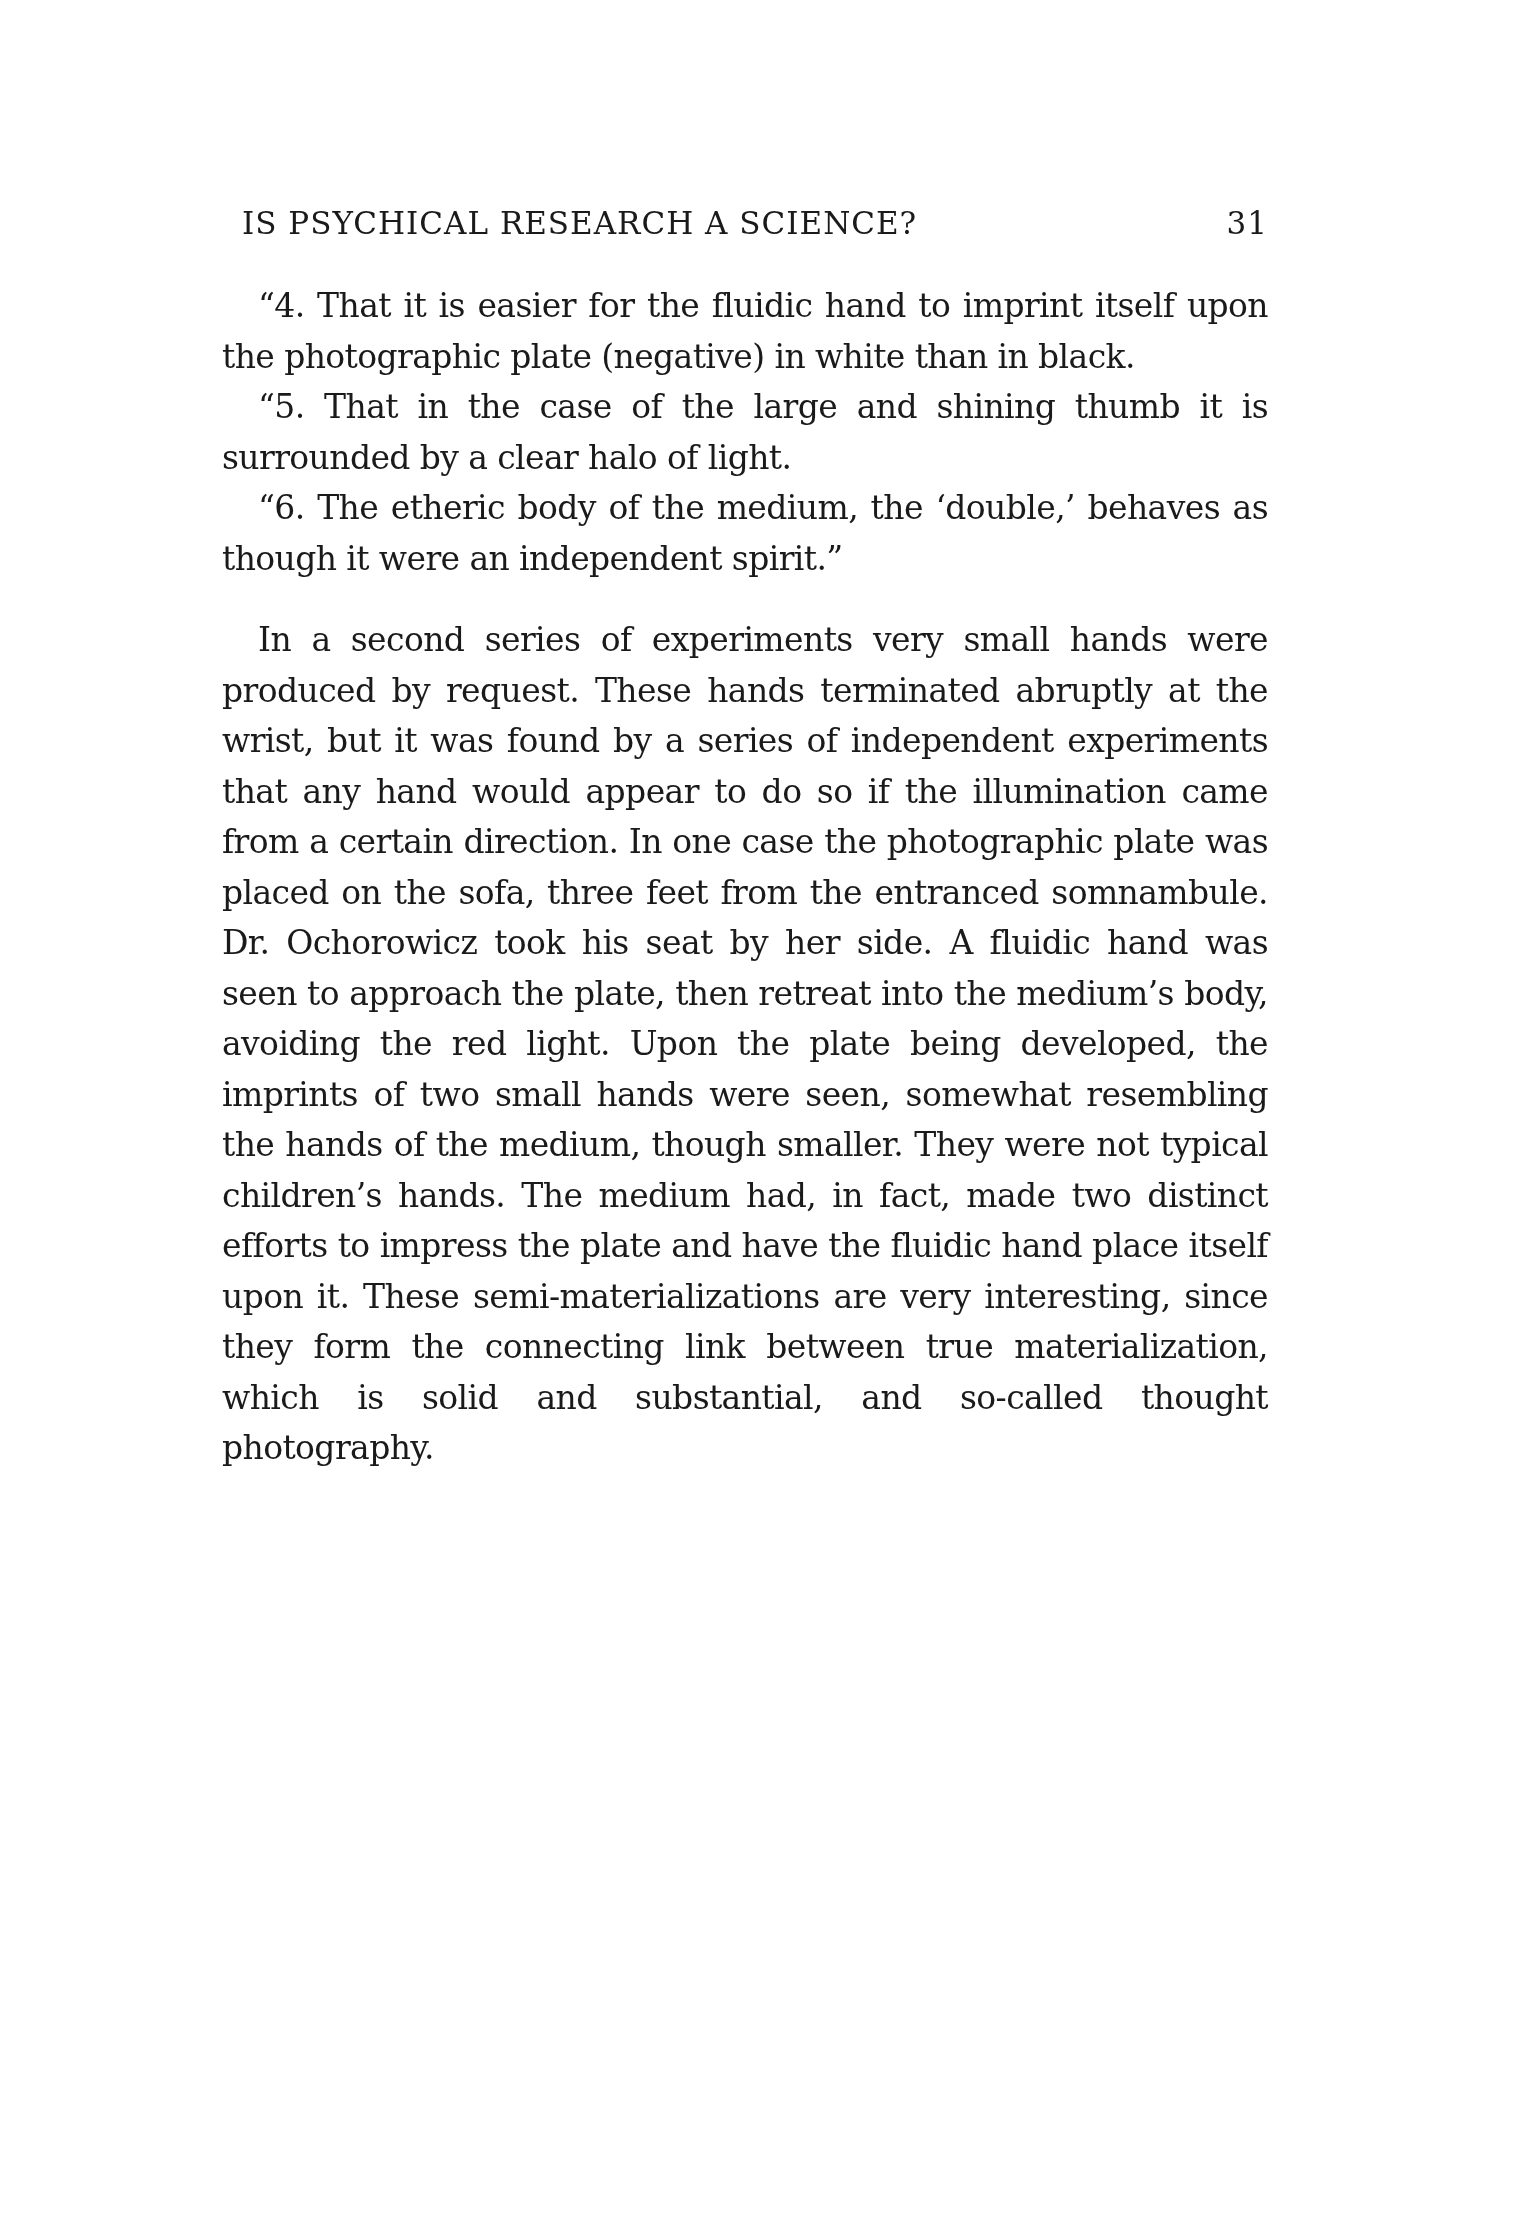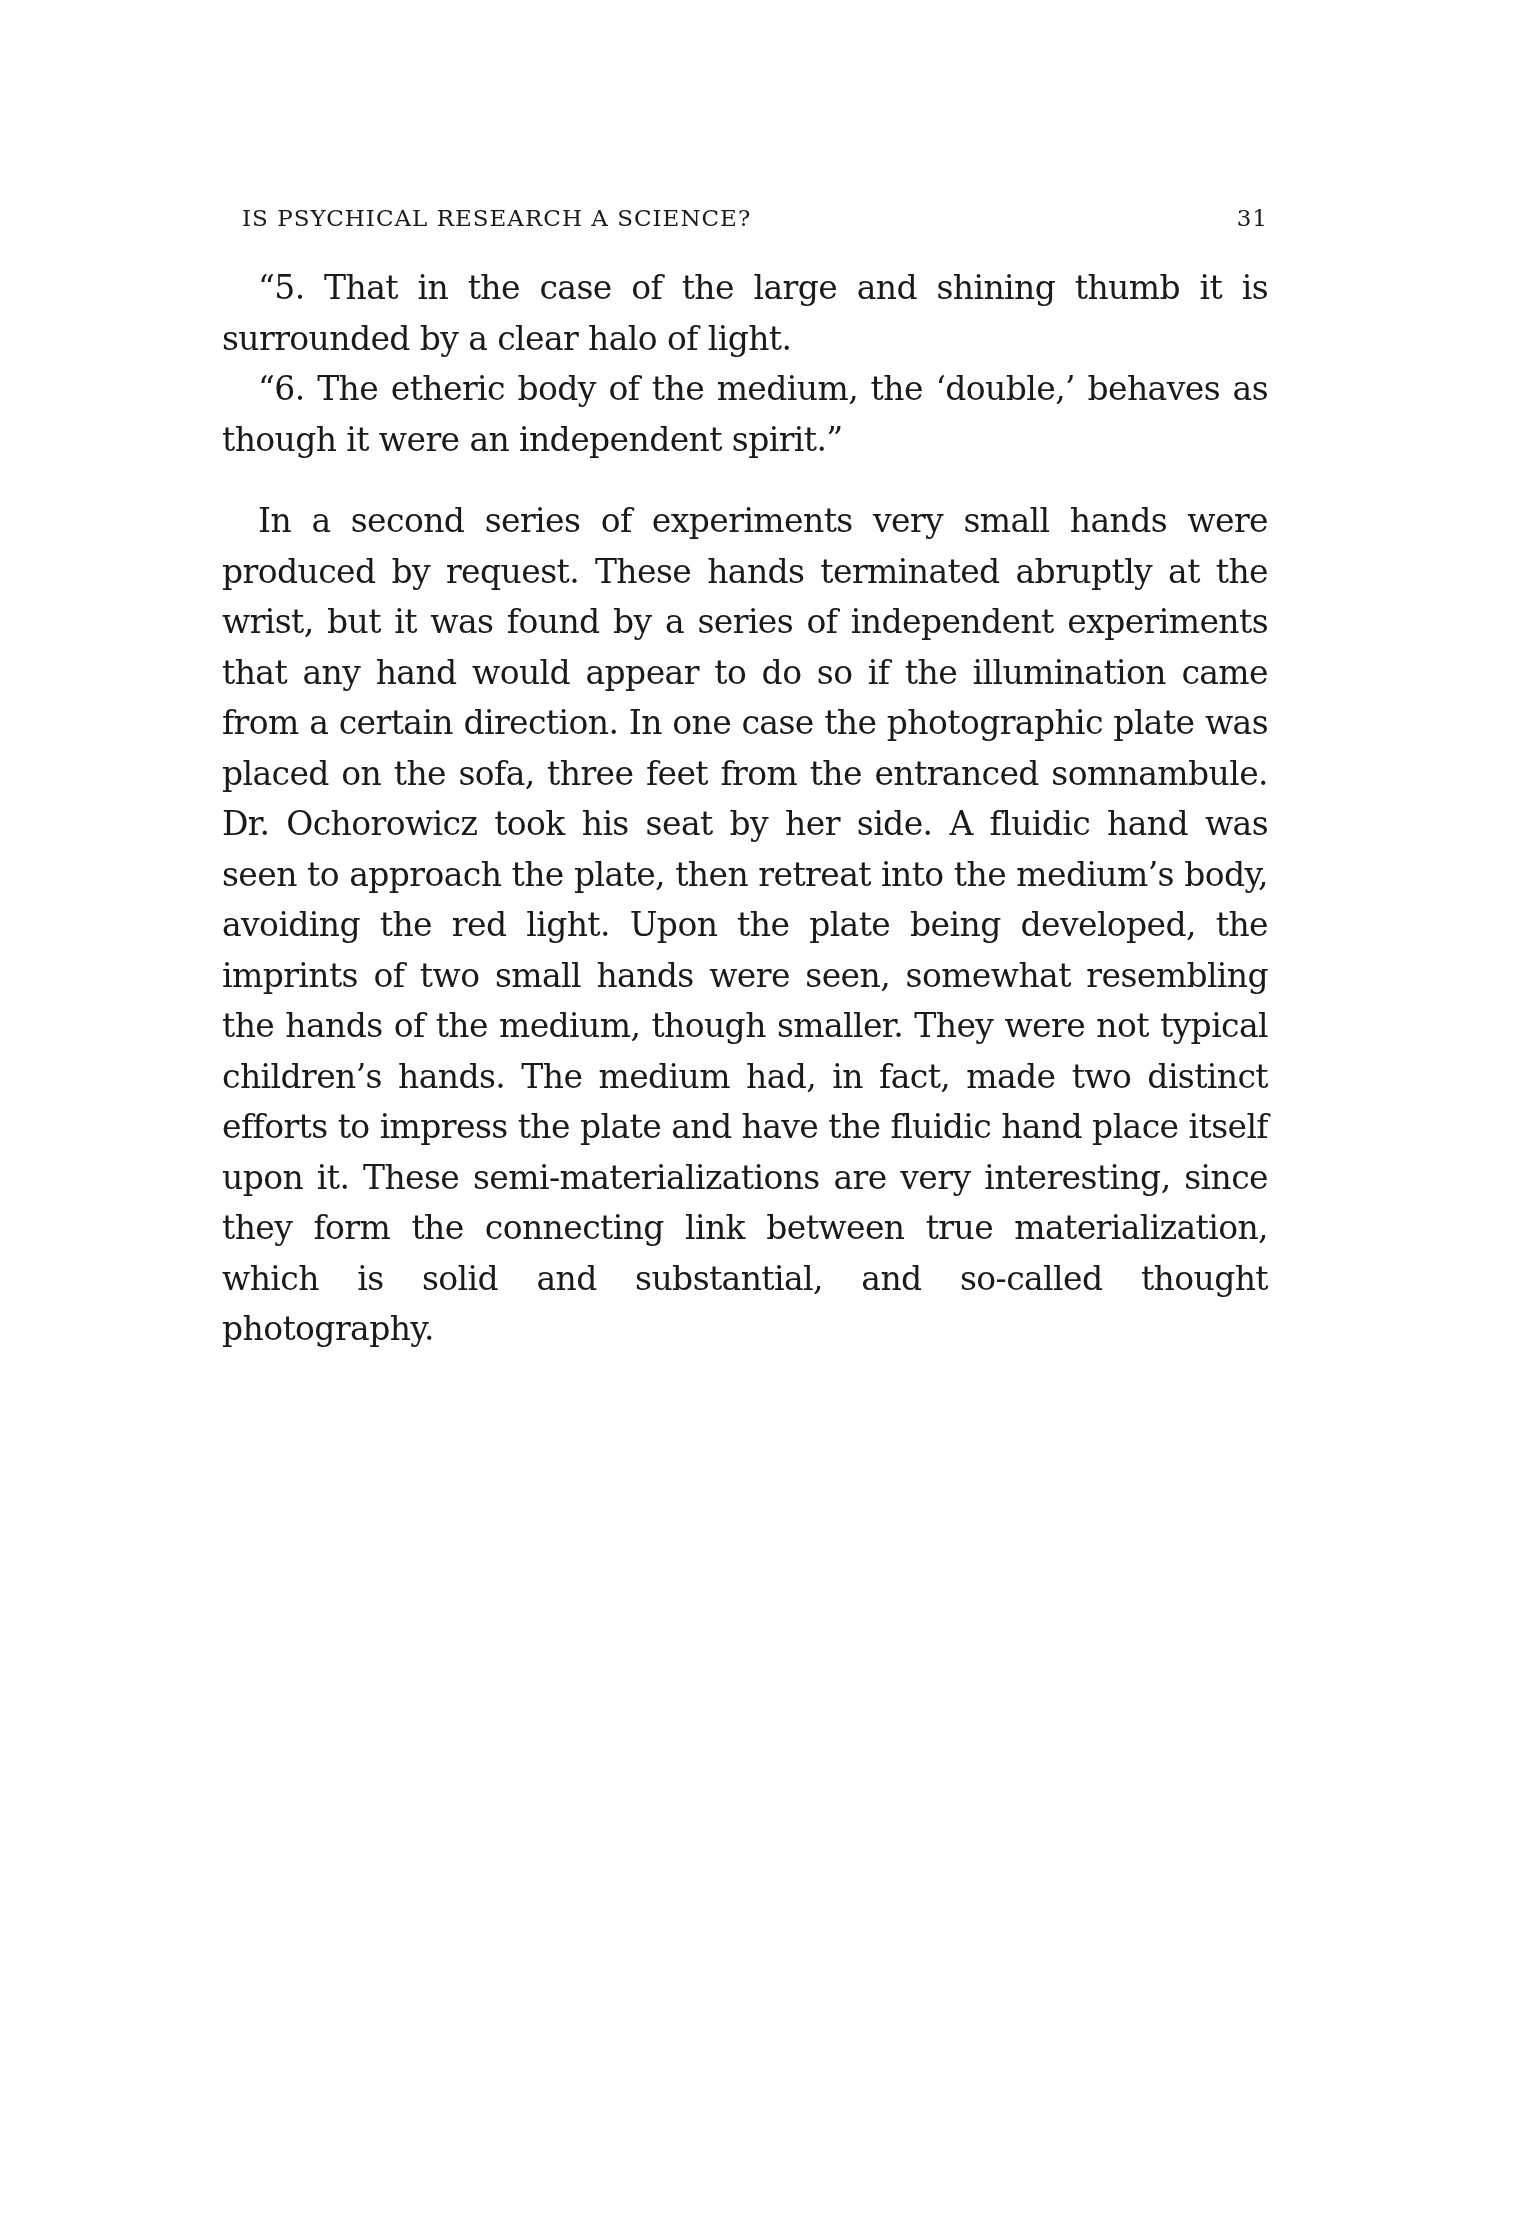--- a/index.html
+++ b/index.html
@@ -4,32 +4,33 @@
 <style>
   html, body { margin: 0; padding: 0; background: #ffffff; }
   body { width: 1514px; height: 2214px; position: relative; overflow: hidden; }
   .page {
     position: absolute; left: 222px; top: 205px; width: 1046px;
     font-family: "DejaVu Serif", "Liberation Serif", serif;
     color: #1a1a1a;
   }
   .running-head {
     display: flex; justify-content: space-between; align-items: baseline;
-    font-size: 23px; letter-spacing: 1px; margin-left: 20px; margin-bottom: 32px;
+    font-size: 31px; letter-spacing: 1px; margin-left: 20px; margin-bottom: 40px;
   }
   .para {
     font-size: 33px; line-height: 50.5px; text-align: justify;
     margin: 0; text-indent: 36px; letter-spacing: -0.6px;
   }
   .para.noindent-gap { margin-top: 31px; }
 </style>
 </head>
 <body>
 
 <div class="page">
   <div class="running-head">
     <span>IS PSYCHICAL RESEARCH A SCIENCE?</span>
     <span>31</span>
   </div>
+  <p class="para">“4. That it is easier for the fluidic hand to imprint itself upon the photographic plate (negative) in white than in black.</p>
   <p class="para">“5. That in the case of the large and shining thumb it is surrounded by a clear halo of light.</p>
   <p class="para">“6. The etheric body of the medium, the ‘double,’ behaves as though it were an independent spirit.”</p>
   <p class="para noindent-gap">In a second series of experiments very small hands were produced by request. These hands terminated abruptly at the wrist, but it was found by a series of independent experiments that any hand would appear to do so if the illumination came from a certain direction. In one case the photographic plate was placed on the sofa, three feet from the entranced somnambule. Dr. Ochorowicz took his seat by her side. A fluidic hand was seen to approach the plate, then retreat into the medium’s body, avoiding the red light. Upon the plate being developed, the imprints of two small hands were seen, somewhat resembling the hands of the medium, though smaller. They were not typical children’s hands. The medium had, in fact, made two distinct efforts to impress the plate and have the fluidic hand place itself upon it. These semi-materializations are very interesting, since they form the connecting link between true materialization, which is solid and substantial, and so-called thought photography.</p>
 </div>
 
 </body></html>

